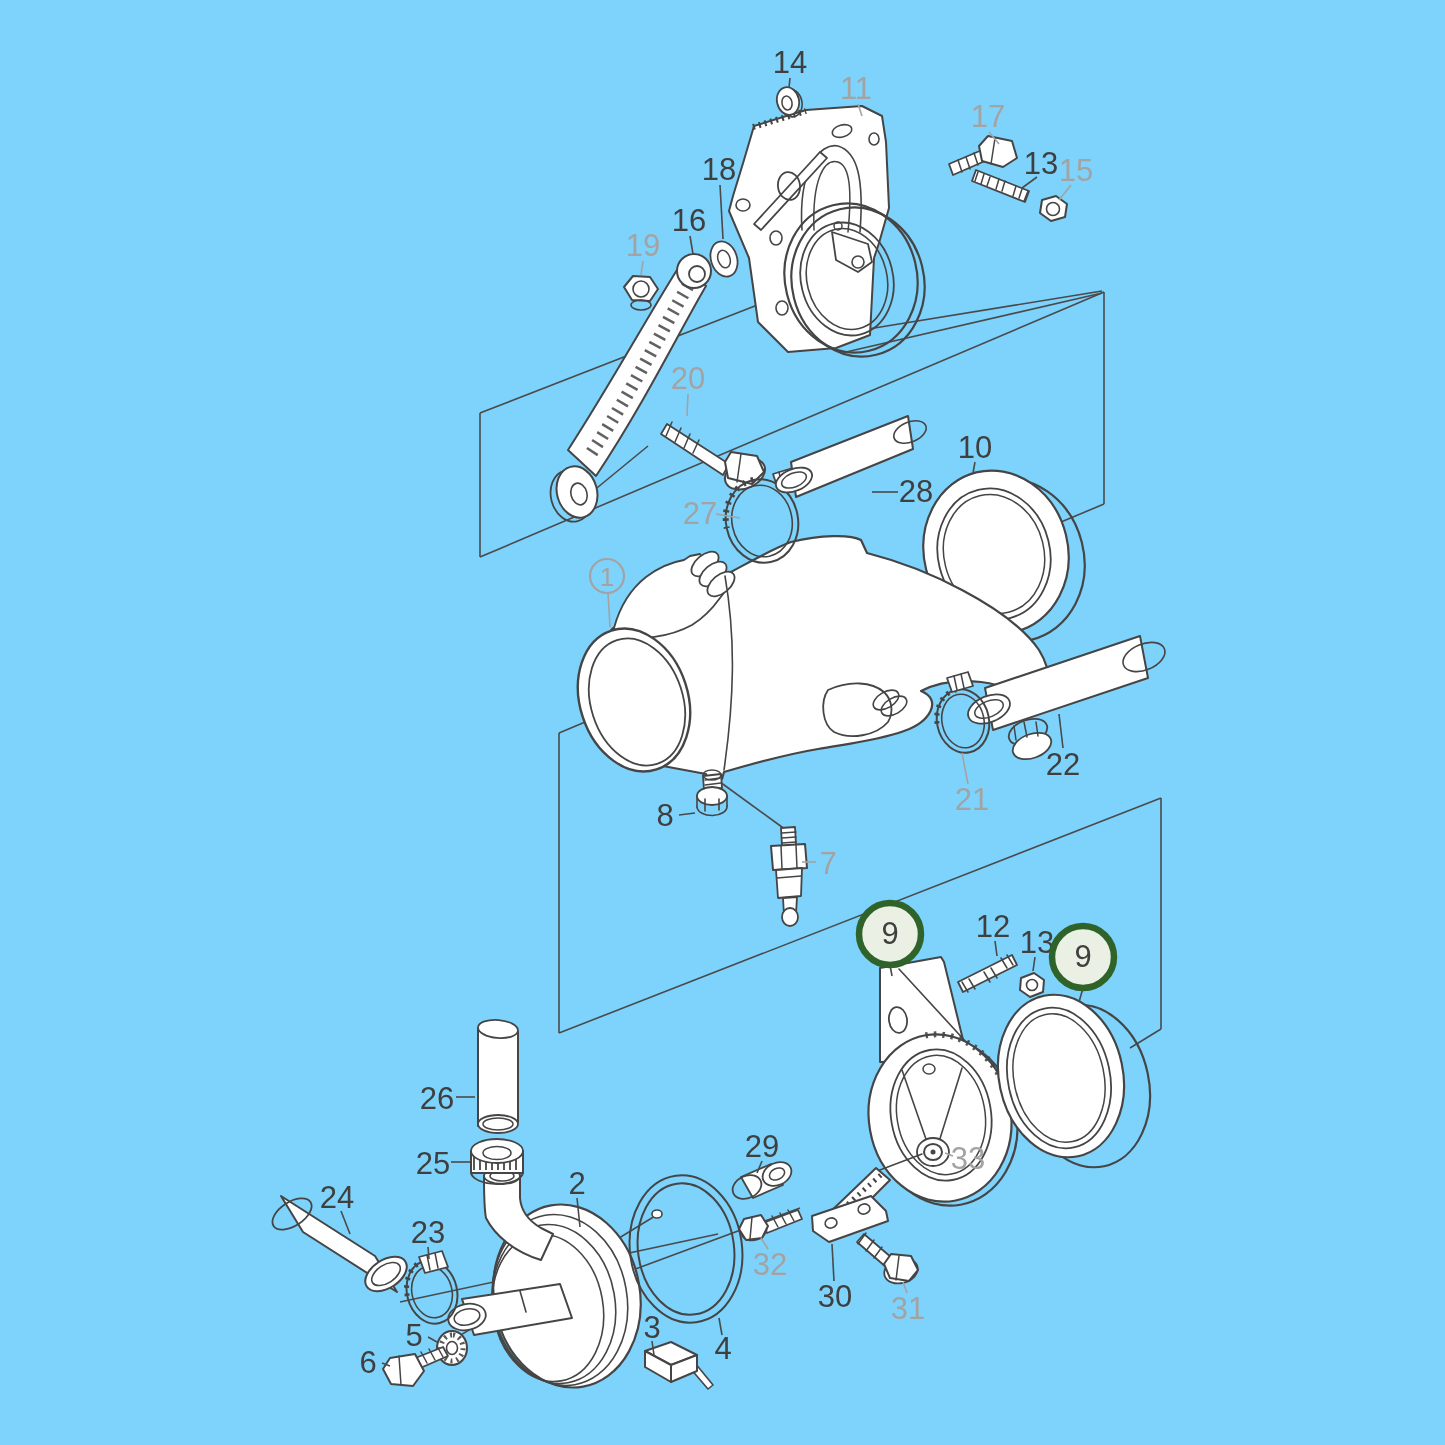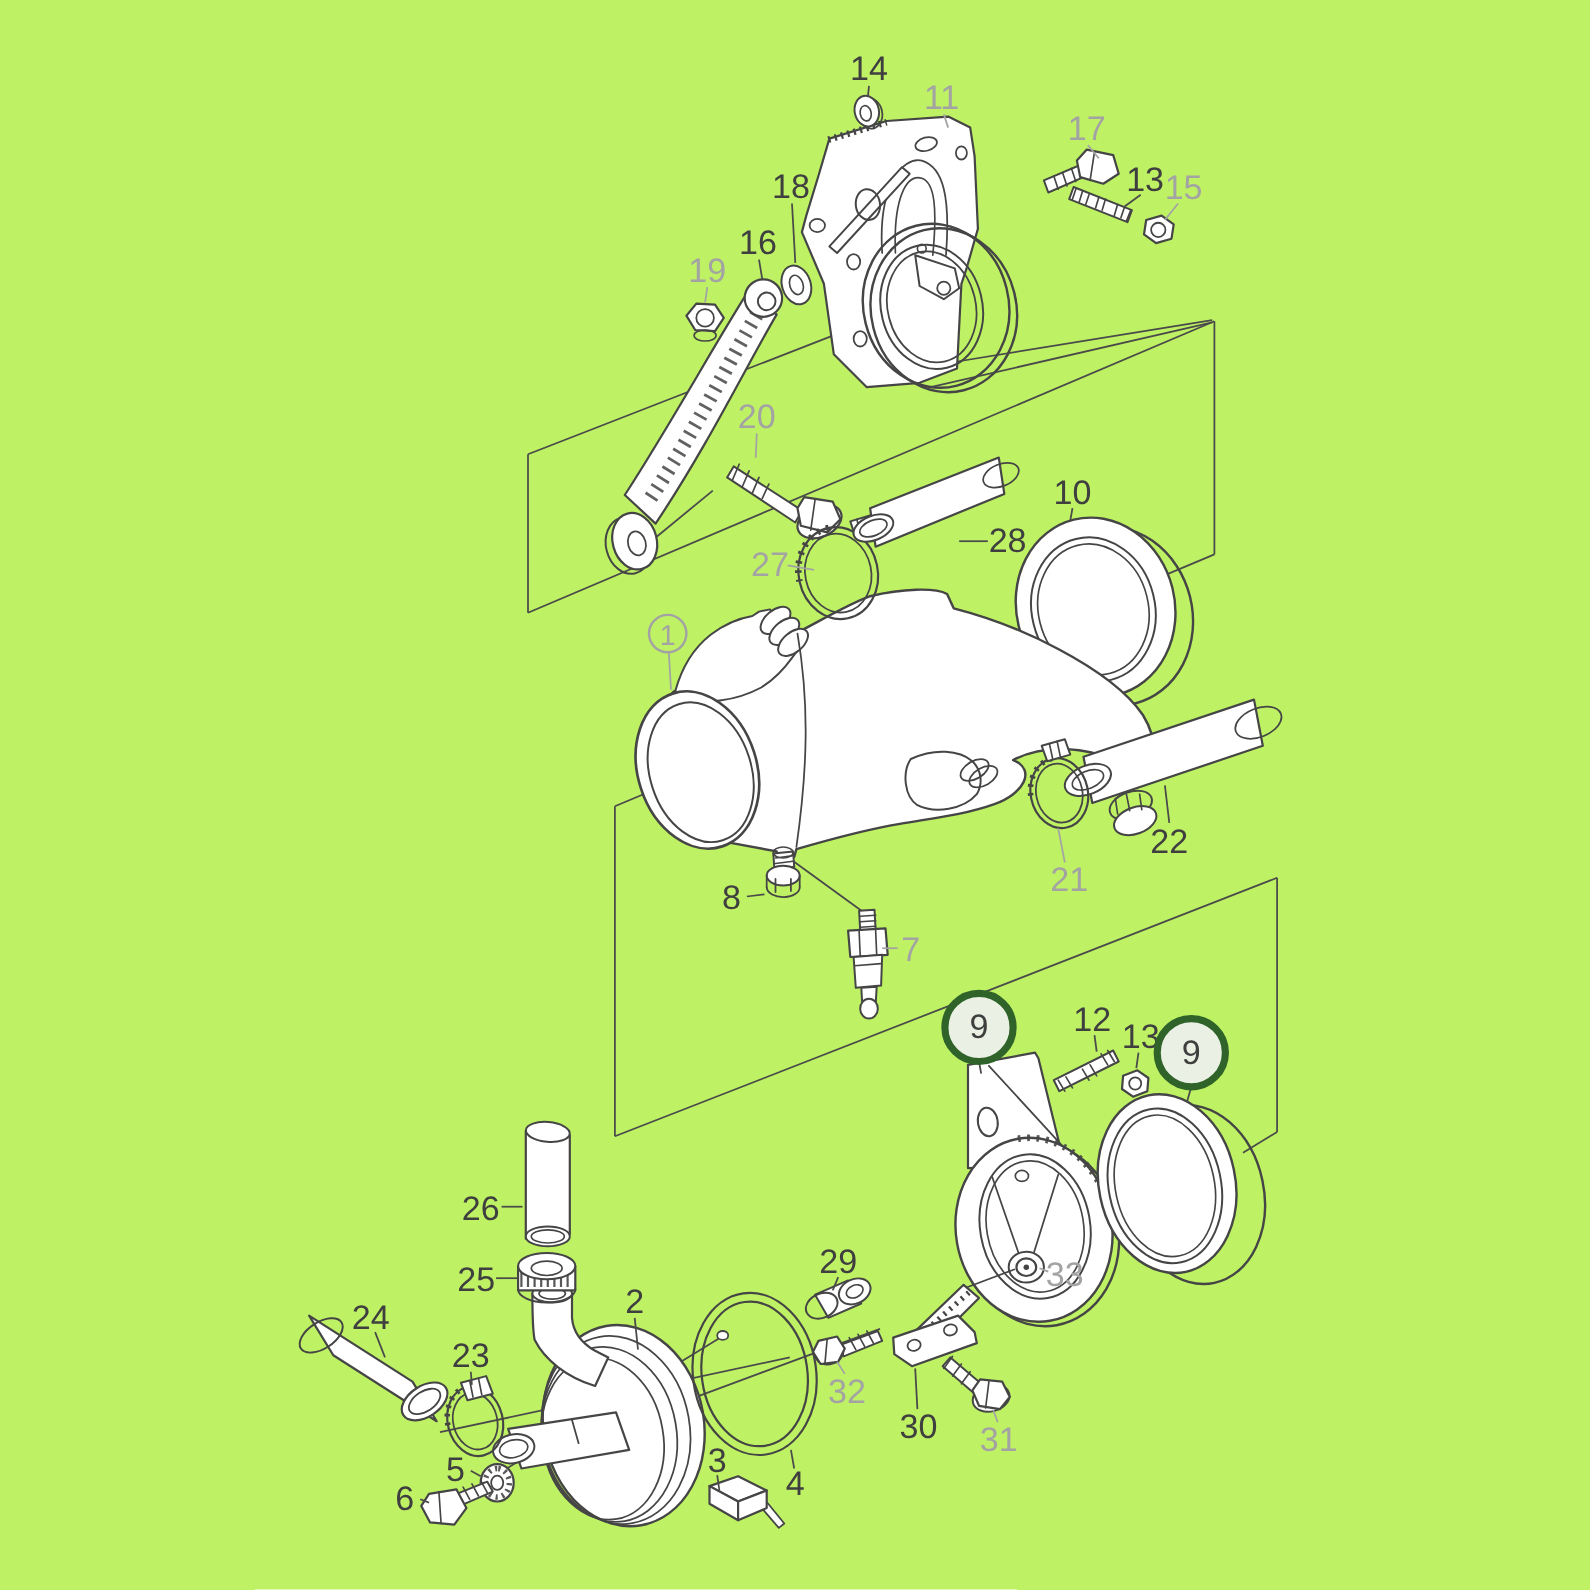--- a/index.html
+++ b/index.html
@@ -1,16 +1,16 @@
 <!DOCTYPE html>
 <html><head>
 <meta charset="utf-8">
 <style>
   html,body{margin:0;padding:0;background:#ffffff;}
-  .stage{position:relative;width:1445px;height:1445px;background:#bef264;overflow:hidden;
+  .stage{position:relative;width:1445px;height:1445px;background:#7dd3fc;overflow:hidden;
          font-family:"Liberation Sans", sans-serif;}
   svg{display:block}
   .ln{stroke:#454545;fill:none;stroke-width:2;stroke-linecap:round;stroke-linejoin:round;}
   .fl{stroke:#454545;fill:#ffffff;stroke-width:2;stroke-linecap:round;stroke-linejoin:round;}
   .s15{stroke-width:1.5}.s16{stroke-width:1.6}.s18{stroke-width:1.8}.s22{stroke-width:2.2}.s24{stroke-width:2.4}
   .hatch{stroke:#454545;fill:none;}
   text{font-family:"Liberation Sans", sans-serif;}
 </style>
 </head>
 <body>

